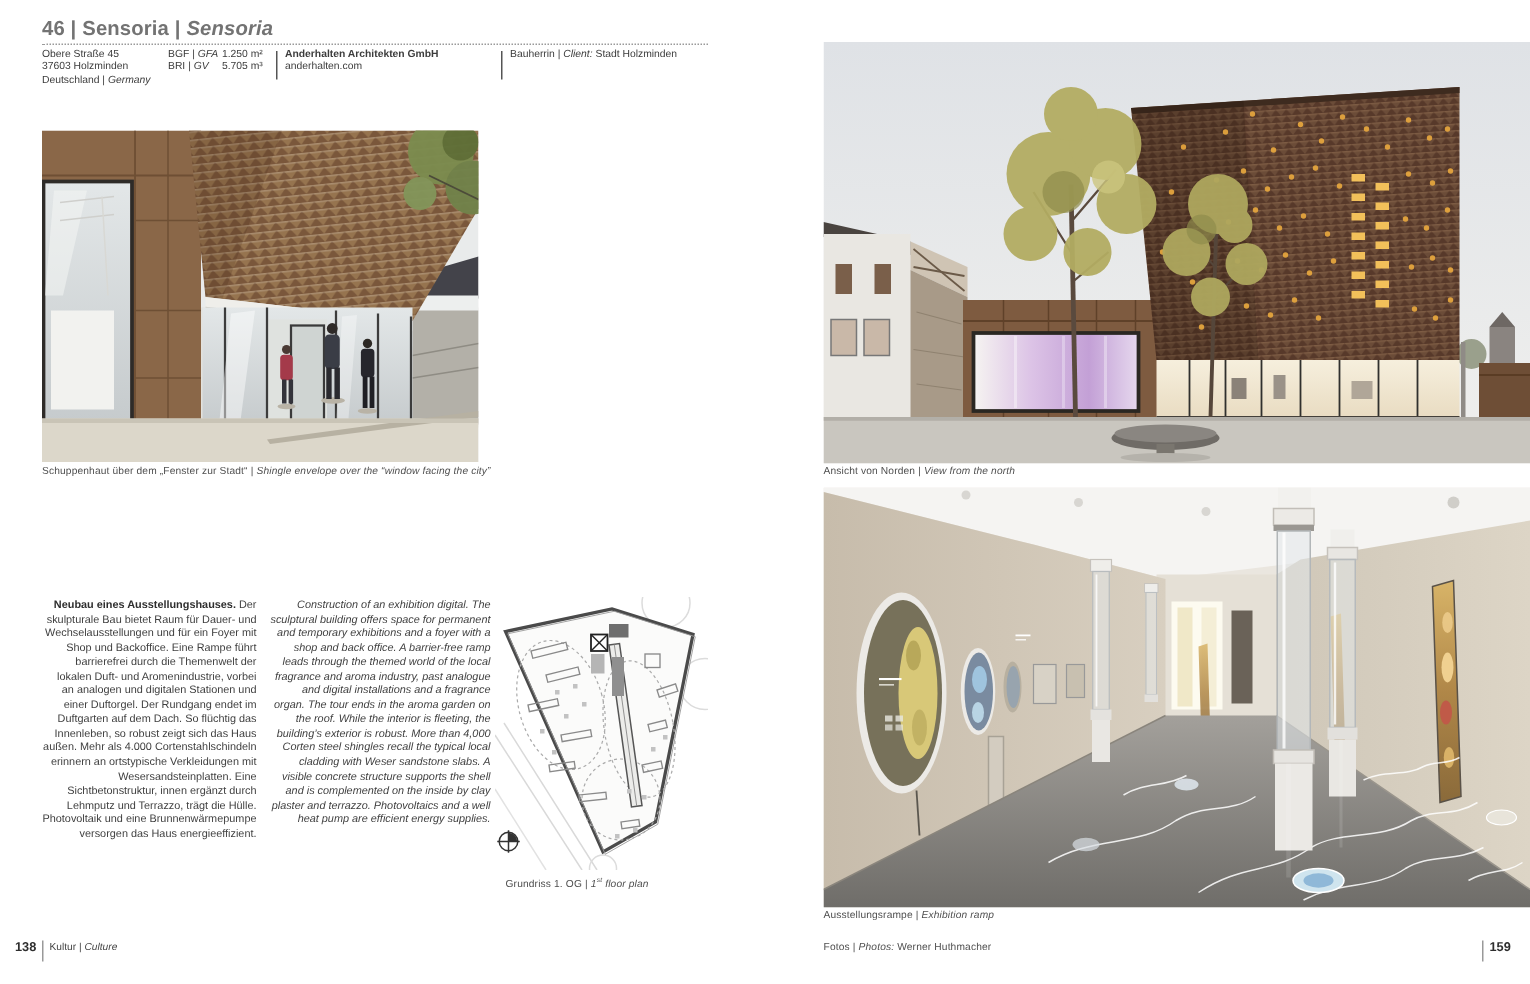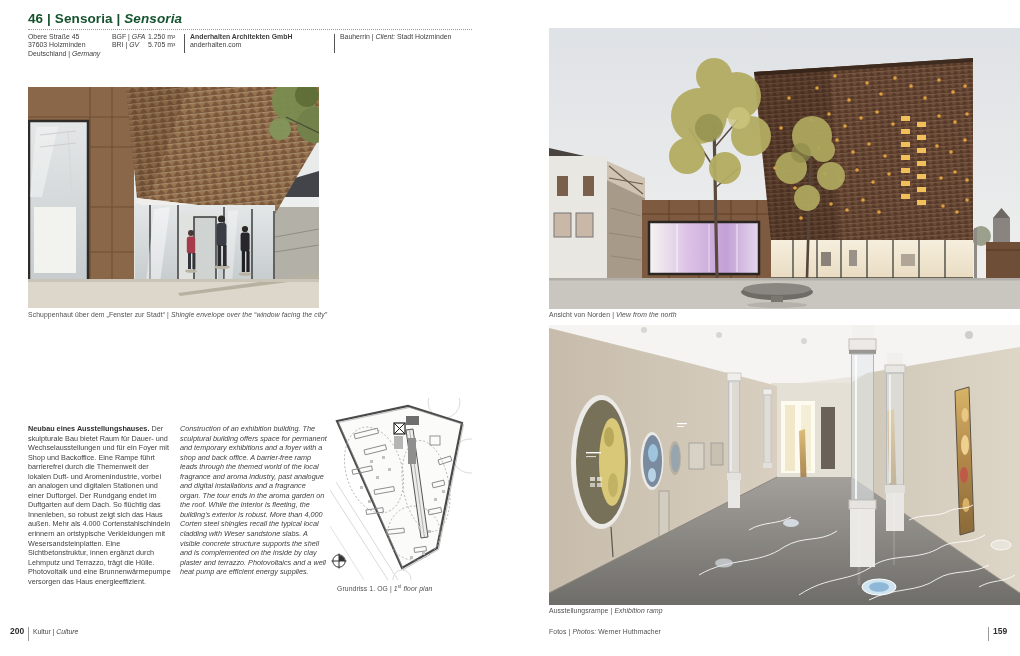--- a/index.html
+++ b/index.html
@@ -3,39 +3,39 @@
 <meta charset="utf-8">
 <style>
   html,body{margin:0;padding:0;background:#e8e8e8;}
   .spread{
     position:relative;width:1020px;height:656px;background:#ffffff;
     font-family:"Liberation Sans","DejaVu Sans",sans-serif;color:#3a3a3a;
     overflow:hidden;margin:0 auto;
   }
   .abs{position:absolute;}
   
-  .title{left:28px;top:11px;font-size:13.5px;font-weight:bold;color:#14532d;letter-spacing:.1px;}
+  .title{left:28px;top:11px;font-size:13.5px;font-weight:bold;color:#737373;letter-spacing:.1px;}
   .title .it{font-style:italic;}
   .rule-dotted{left:28px;top:29px;width:444px;border-top:1.5px dotted #9a9a9a;height:0;}
   .info{top:33px;font-size:6.9px;line-height:8.4px;color:#3c3c3c;}
   .info .it{font-style:italic;}
   .addr{left:28px;width:82px;}
   .metrics{left:112px;width:70px;}
   .metric-line{display:flex;}
   .metric-line .ml{width:36px;}
   .vdiv{border-left:1px solid #555;width:0;height:19px;top:34px;}
   .arch{left:190px;width:140px;}
   .arch .b{font-weight:bold;}
   .client{left:340px;width:130px;}
   
   .caption{font-size:6.8px;color:#4f4f4f;letter-spacing:.1px;}
   .caption .it{font-style:italic;}
   .caption .sup{font-size:4.5px;vertical-align:super;}
   
-  .bodycol{top:424px;font-size:7.25px;line-height:9.55px;color:#3f3f3f;text-align:left;}
+  .bodycol{top:398px;font-size:7.25px;line-height:9.55px;color:#3f3f3f;text-align:right;}
   .bodycol p{margin:0;}
   .col-de{left:28px;width:143px;}
   .col-de .lead{font-weight:bold;color:#2e2e2e;}
   .col-en{left:180px;width:147px;font-style:italic;}
   
   .footer{top:626px;font-size:6.8px;color:#444;}
   .pnum{font-size:8.5px;font-weight:bold;color:#2e2e2e;}
   .fdiv{border-left:1px solid #999;width:0;height:14px;top:627px;}
   .section .it{font-style:italic;}
   svg{display:block;}
@@ -190,21 +190,21 @@
     <span>Schuppenhaut über dem „Fenster zur Stadt“</span>
     <span>|</span>
     <span class="it">Shingle envelope over the “window facing the city”</span>
   </div>
 
   <div class="abs bodycol col-de">
     <p><span class="lead">Neubau eines Ausstellungshauses.</span>
     <span>Der skulpturale Bau bietet Raum für Dauer- und Wechselausstellungen und für ein Foyer mit Shop und Backoffice. Eine Rampe führt barrierefrei durch die Themenwelt der lokalen Duft- und Aromenindustrie, vorbei an analogen und digitalen Stationen und einer Duftorgel. Der Rundgang endet im Duftgarten auf dem Dach. So flüchtig das Innenleben, so robust zeigt sich das Haus außen. Mehr als 4.000 Cortenstahlschindeln erinnern an ortstypische Verkleidungen mit Wesersandsteinplatten. Eine Sichtbetonstruktur, innen ergänzt durch Lehmputz und Terrazzo, trägt die Hülle. Photovoltaik und eine Brunnenwärmepumpe versorgen das Haus energieeffizient.</span></p>
   </div>
   <div class="abs bodycol col-en">
-    <p><span>Construction of an exhibition building.</span>
+    <p><span>Construction of an exhibition digital.</span>
     <span>The sculptural building offers space for permanent and temporary exhibitions and a foyer with a shop and back office. A barrier-free ramp leads through the themed world of the local fragrance and aroma industry, past analogue and digital installations and a fragrance organ. The tour ends in the aroma garden on the roof. While the interior is fleeting, the building’s exterior is robust. More than 4,000 Corten steel shingles recall the typical local cladding with Weser sandstone slabs. A visible concrete structure supports the shell and is complemented on the inside by clay plaster and terrazzo. Photovoltaics and a well heat pump are efficient energy supplies.</span></p>
   </div>
 
   <svg class="abs" style="left:330px;top:398px;" width="142" height="182" viewBox="0 0 142 182">
 
     <line x1="0" y1="92" x2="58" y2="182" stroke="#d9d9d9" stroke-width="1"></line>
     <line x1="6" y1="84" x2="68" y2="182" stroke="#d9d9d9" stroke-width="1"></line>
     <line x1="0" y1="128" x2="34" y2="182" stroke="#e2e2e2" stroke-width="1"></line>
 
     <circle cx="114" cy="4" r="16" fill="none" stroke="#dcdcdc" stroke-width="1"></circle>
@@ -269,21 +269,21 @@
       <path d="M9,163 L9,157.2 A5.8,5.8 0 0 1 14.8,163 Z" fill="#333"></path>
     </g>
   </svg>
 
   <div class="abs caption" style="left:337px;top:584px;">
     <span>Grundriss 1. OG</span>
     <span>|</span>
     <span class="it">1</span><span class="it sup">st</span><span class="it"> floor plan</span>
   </div>
 
-  <div class="abs footer pnum" style="left:10px;">200</div>
+  <div class="abs footer pnum" style="left:10px;">138</div>
   <div class="abs fdiv" style="left:28px;"></div>
   <div class="abs footer section" style="left:33px;top:628px;">
     <span>Kultur</span>
     <span>|</span>
     <span class="it">Culture</span>
   </div>
 
   <svg class="abs" style="left:549px;top:28px;" width="471" height="281" viewBox="0 0 471 281">
     <defs>
       <pattern id="shgB" width="7" height="4.4" patternUnits="userSpaceOnUse" patternTransform="rotate(-4)">

